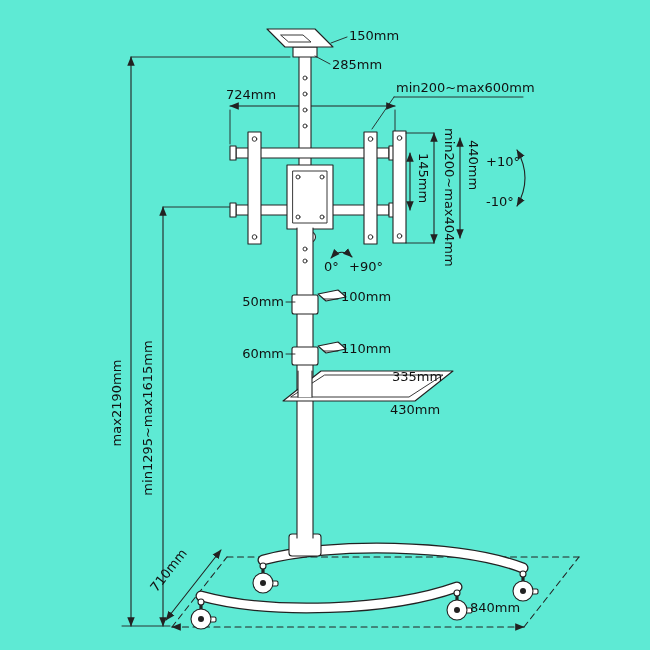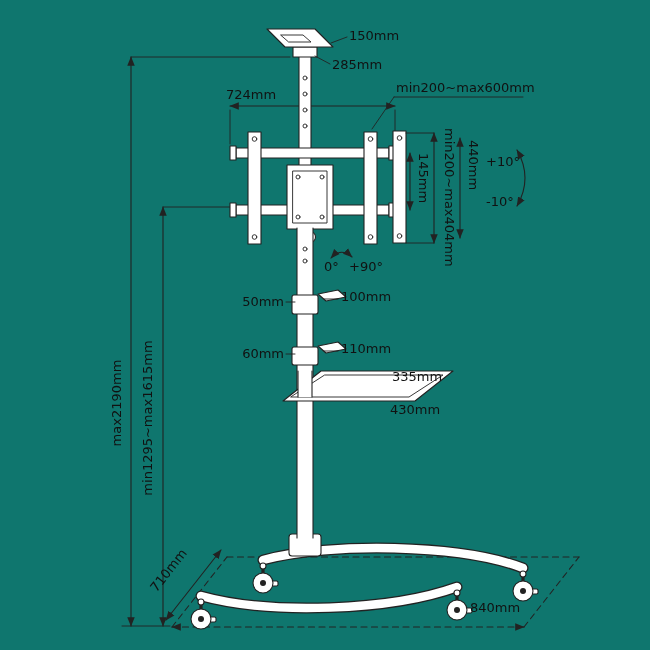--- a/index.html
+++ b/index.html
@@ -1,17 +1,17 @@
 <!DOCTYPE html>
 <html><head>
 <meta charset="utf-8">
 <title>Diagram</title>
 <style>
   html,body{margin:0;padding:0;background:#fff;}
-  .stage{position:relative;width:650px;height:650px;background:#0f766e;overflow:hidden;}
+  .stage{position:relative;width:650px;height:650px;background:#5eead4;overflow:hidden;}
   svg{display:block;}
   .ln{fill:none;stroke:#222;stroke-width:1.1;stroke-linecap:round;stroke-linejoin:round;}
   .thin{stroke-width:0.9;}
   .dash{stroke-dasharray:6 4.5;}
   .fw{fill:#fff;stroke:#222;stroke-width:1.1;stroke-linejoin:round;}
   .wfill{fill:#fff;stroke:none;}
   .tubeo{fill:none;stroke:#222;stroke-width:11;stroke-linecap:round;}
   .tubei{fill:none;stroke:#fff;stroke-width:8.4;stroke-linecap:round;}
   .hubdot{fill:#222;stroke:none;}
   .lbl{font:13px "DejaVu Sans","Liberation Sans",sans-serif;fill:#111;}

